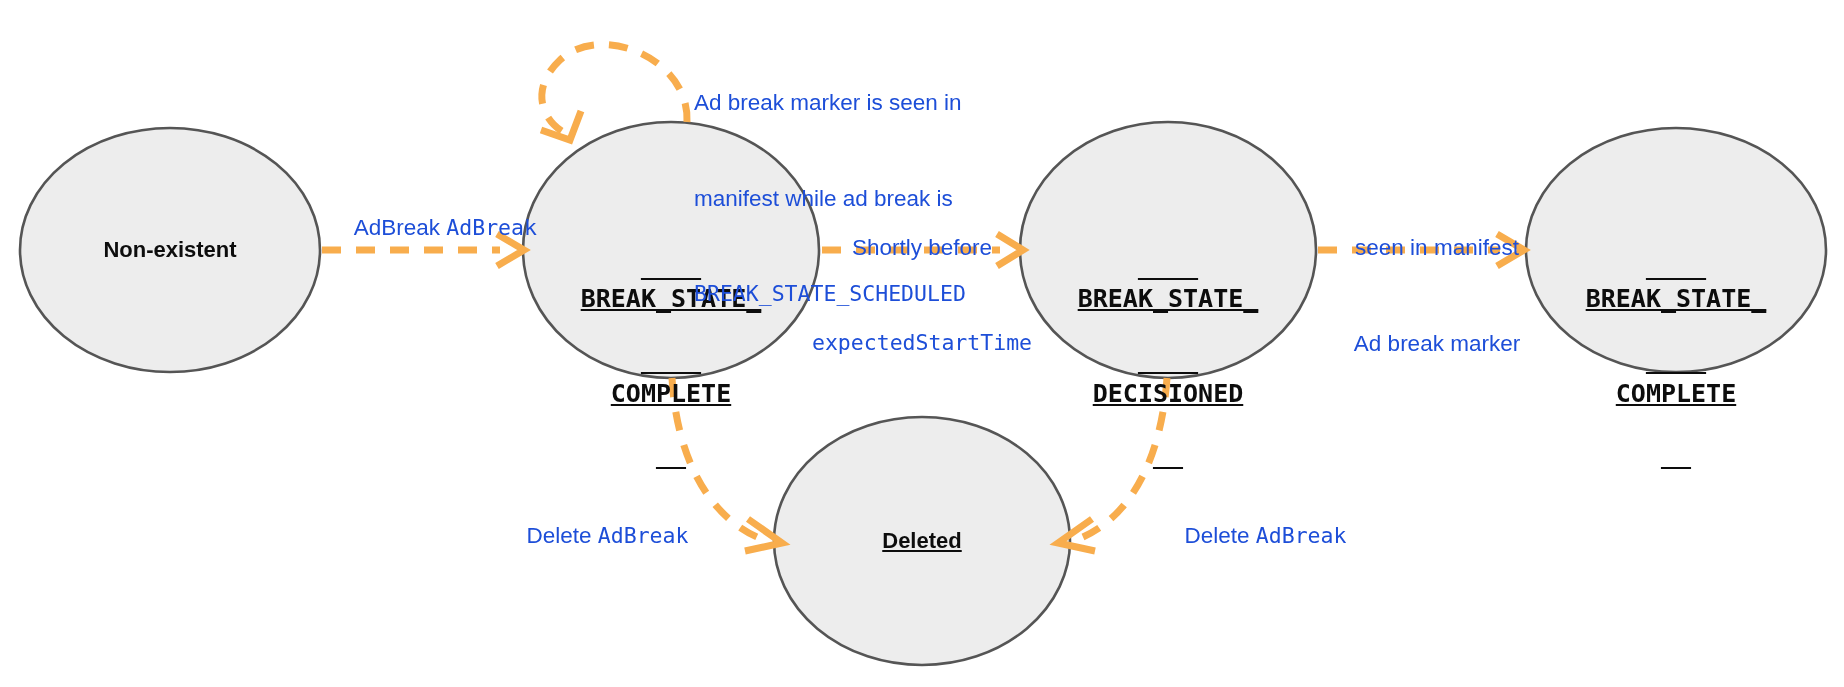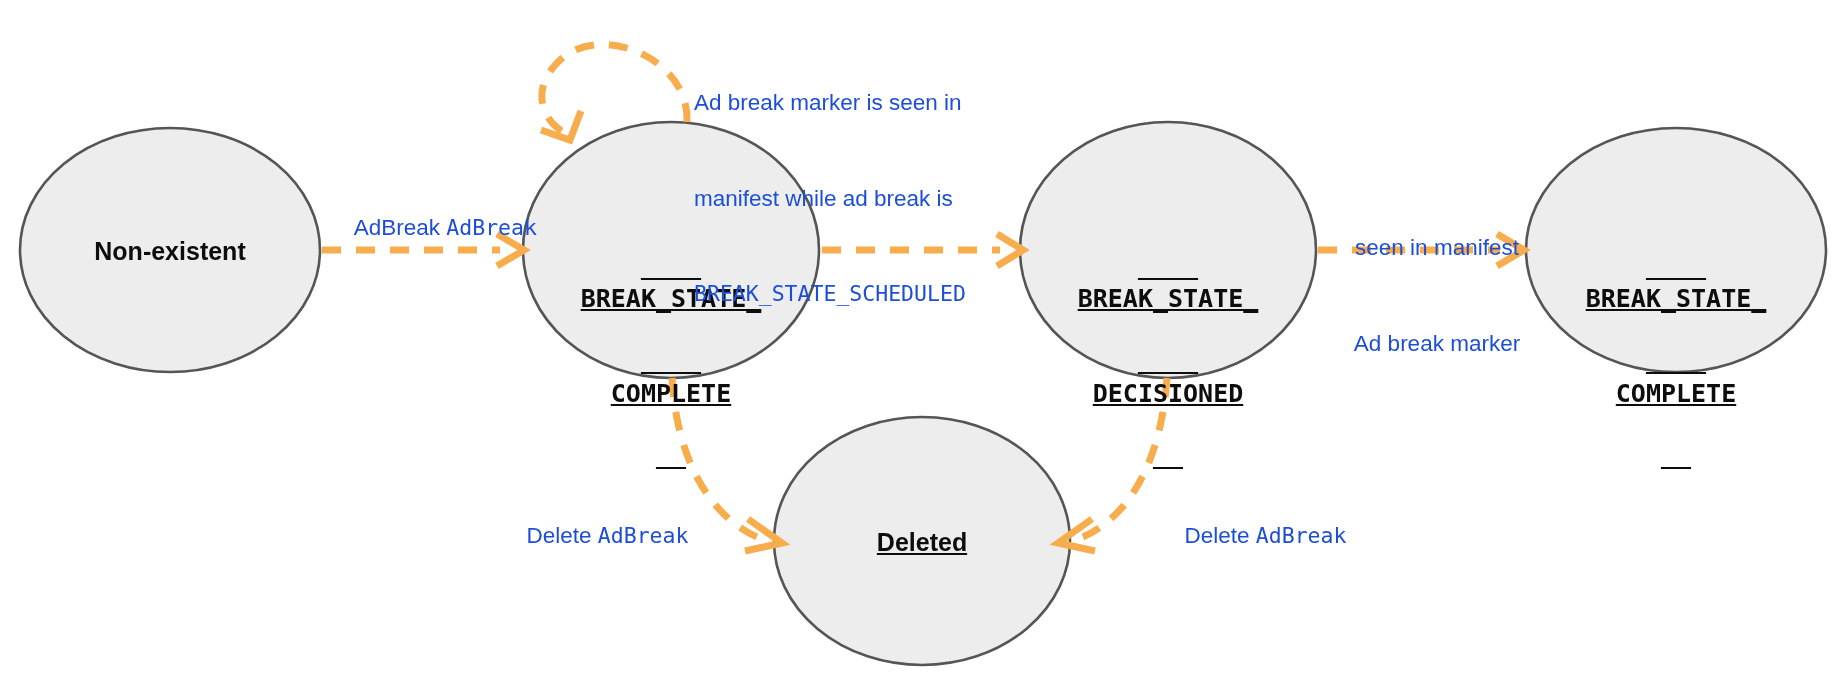--- a/index.html
+++ b/index.html
@@ -50,21 +50,21 @@
     white-space: pre;
   }
   .node-label.mono {
     font-family: "DejaVu Sans Mono", "Liberation Mono", monospace;
     font-size: 25px;
     letter-spacing: 0px;
     text-decoration: underline;
   }
   .node-label.sans {
     font-family: "Liberation Sans", sans-serif;
-    font-size: 25px;
+    font-size: 22px;
   }
   .edge-label {
     position: absolute;
     color: #1d4ed8;
     font-family: "Liberation Sans", sans-serif;
     font-size: 22.5px;
     line-height: 1.42;
     white-space: pre;
     pointer-events: none;
   }
@@ -142,20 +142,24 @@
   <div class="edge-label ta-center" style="left:330px; top:180px; width:180px;">
     <span>AdBreak </span><span class="mono">AdBreak</span>
   </div>
 
   <div class="edge-label ta-left" style="left:694px; top:23px; width:330px;">
     <div>Ad break marker is seen in</div>
     <div>manifest while ad break is</div>
     <div class="mono">BREAK_STATE_SCHEDULED</div>
   </div>
 
+  <div class="edge-label ta-center" style="left:810px; top:168px; width:224px;">
+    <div>Shortly before</div>
+    <div class="mono">expectedStartTime</div>
+  </div>
 
   <div class="edge-label ta-center" style="left:1325px; top:168px; width:224px;">
     <div>seen in manifest</div>
     <div>Ad break marker</div>
   </div>
 
   <div class="edge-label ta-center" style="left:490px; top:488px; width:210px;">
     <span>Delete </span><span class="mono">AdBreak</span>
   </div>
 

